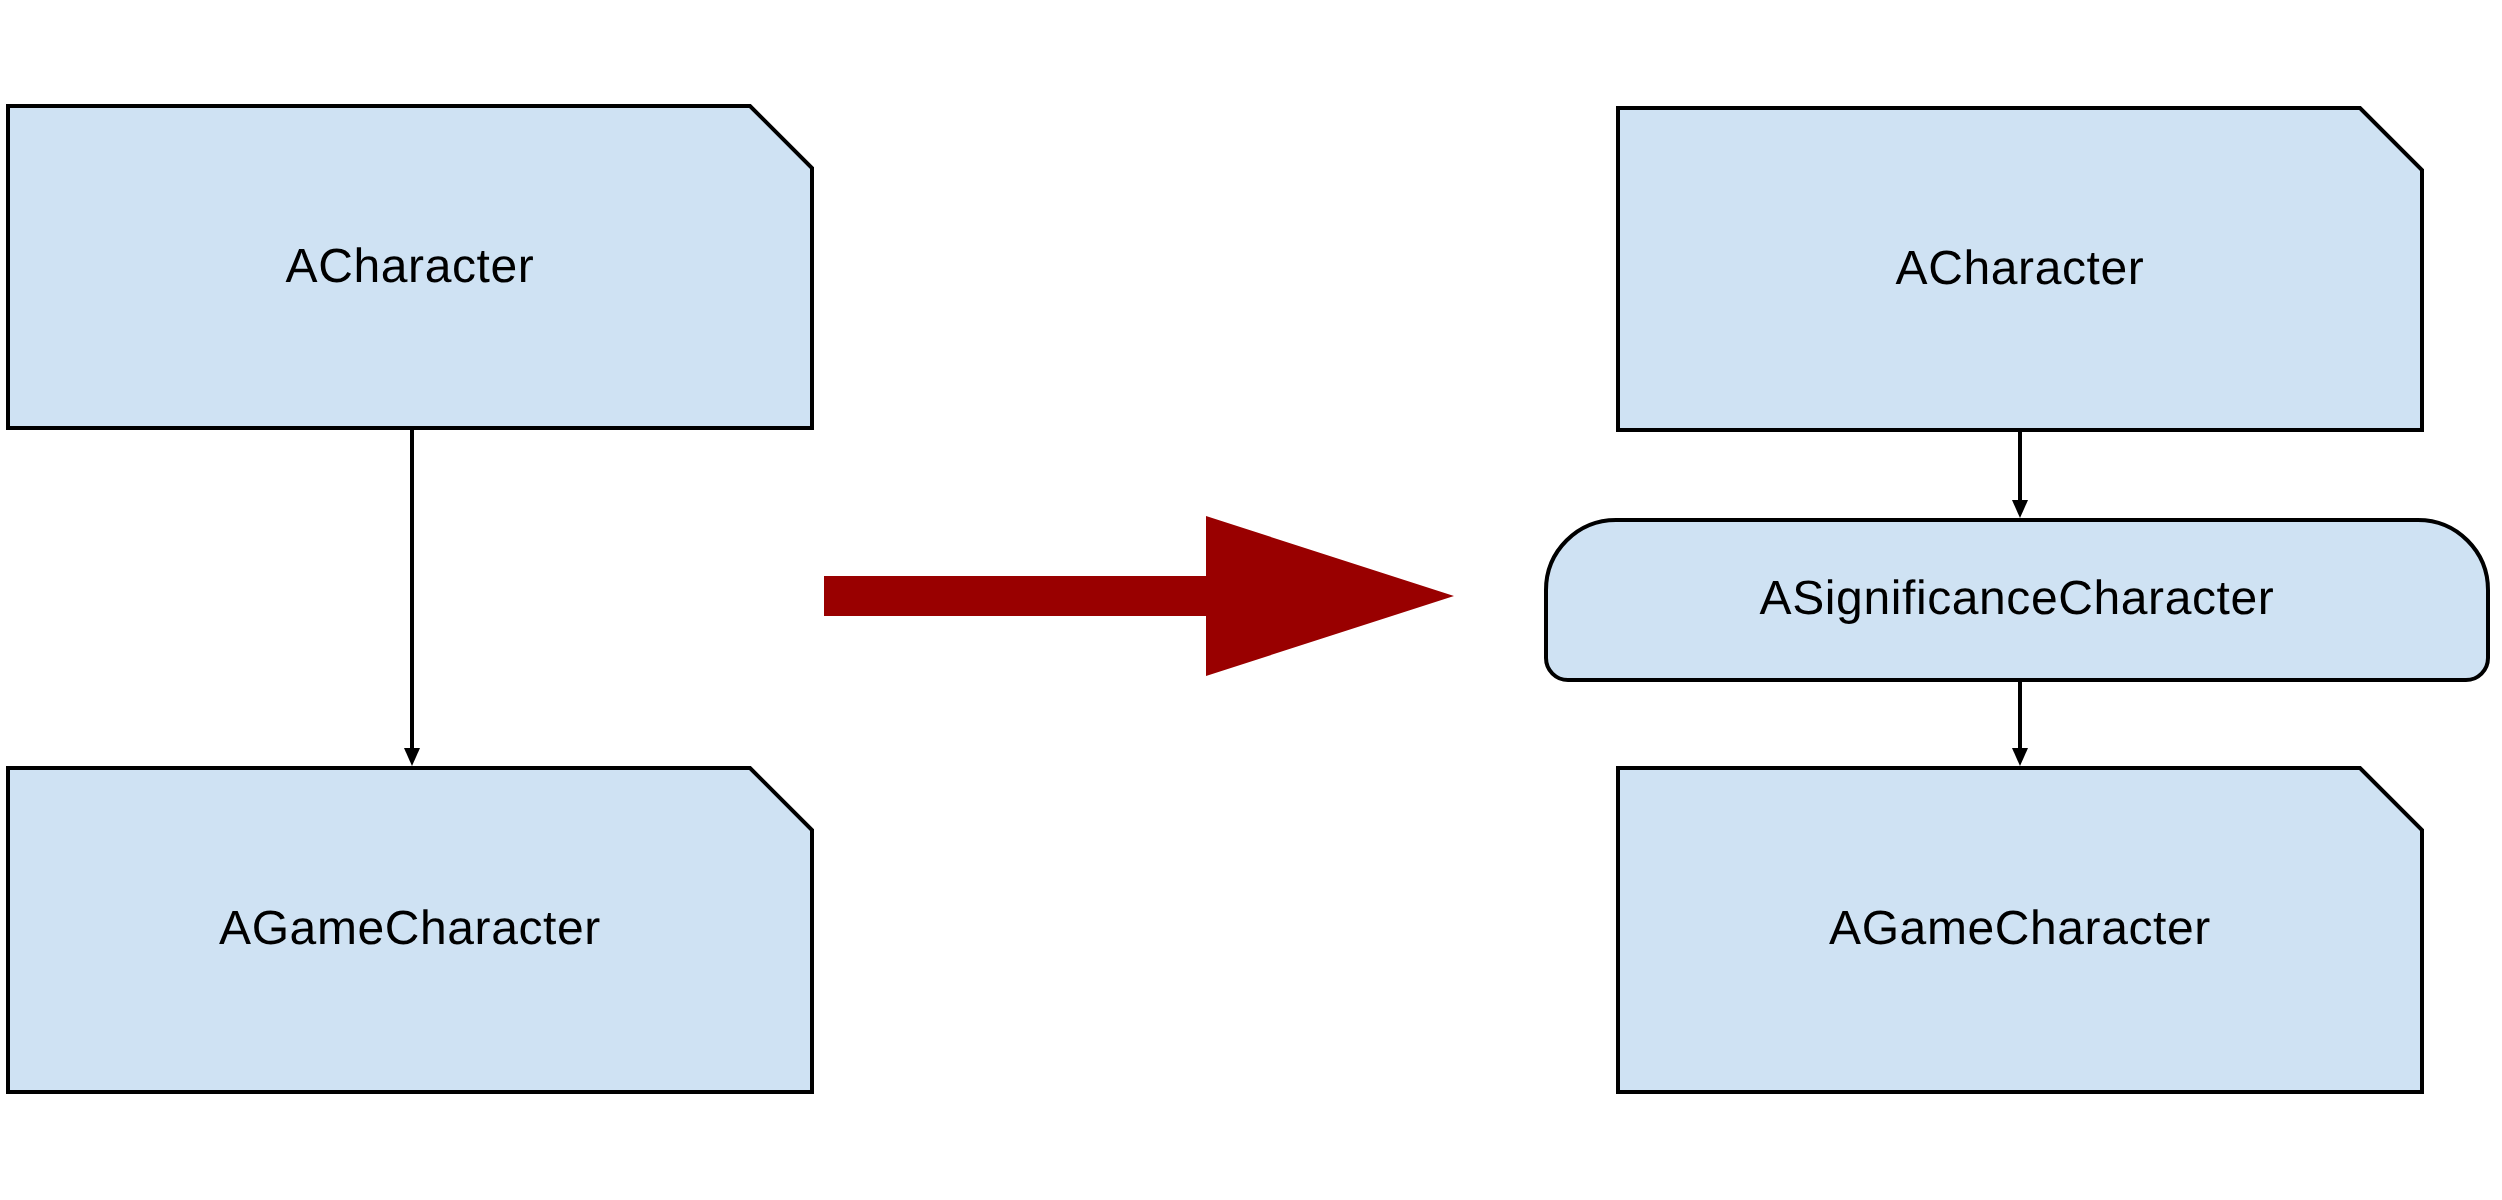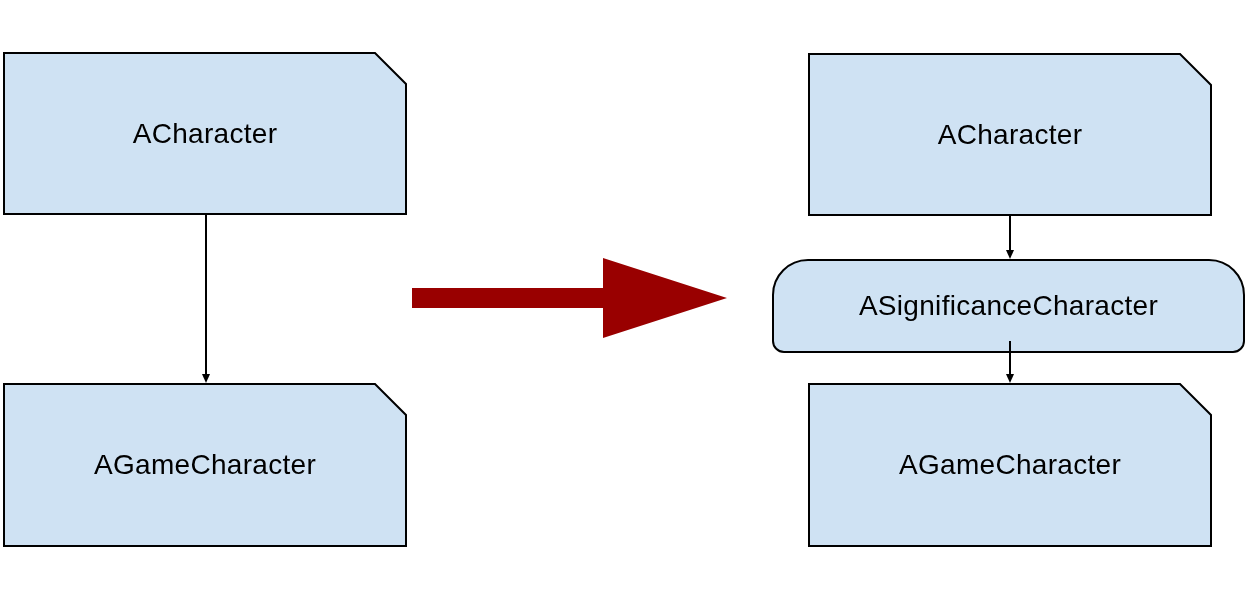--- a/index.html
+++ b/index.html
@@ -22,21 +22,21 @@
     justify-content: center;
   }
   .node .shape-svg {
     position: absolute;
     inset: 0;
     width: 100%;
     height: 100%;
   }
   .node .label {
     position: relative;
-    font-size: 28px;
+    font-size: 24px;
     color: var(--label-text, #000000);
     letter-spacing: 0.3px;
     white-space: nowrap;
   }
   .note-path {
     fill: var(--node-fill, #cfe2f3);
     stroke: var(--node-border, #000000);
     stroke-width: 2;
     stroke-linejoin: miter;
   }
@@ -66,21 +66,21 @@
     width: 330px;
     height: 95px;
   }
   .transform-arrow-poly {
     fill: var(--transform-arrow, #990000);
   }
   
   .n-before-top    { left: 3px;   top: 52px;  width: 404px; height: 163px; }
   .n-before-bottom { left: 3px;   top: 383px; width: 404px; height: 164px; }
   .n-after-top     { left: 808px; top: 53px;  width: 404px; height: 163px; }
-  .n-after-middle  { left: 772px; top: 259px; width: 473px; height: 94px;  }
+  .n-after-middle  { left: 772px; top: 259px; width: 473px; height: 82px;  }
   .n-after-bottom  { left: 808px; top: 383px; width: 404px; height: 164px; }
   
   .c-before-line      { left: 205.3px;  top: 215px; height: 160px; }
   .c-before-head      { left: 201.5px;  top: 374px; }
   .c-after-1-line     { left: 1009.3px; top: 216px; height: 35px; }
   .c-after-1-head     { left: 1005.5px; top: 250px; }
   .c-after-2-line     { left: 1009.3px; top: 341px; height: 34px; }
   .c-after-2-head     { left: 1005.5px; top: 374px; }
 </style>
 </head>

